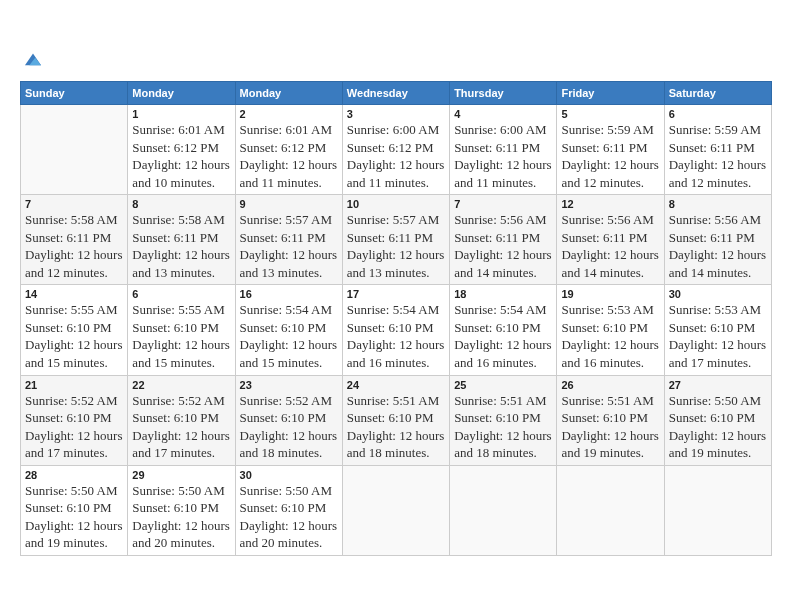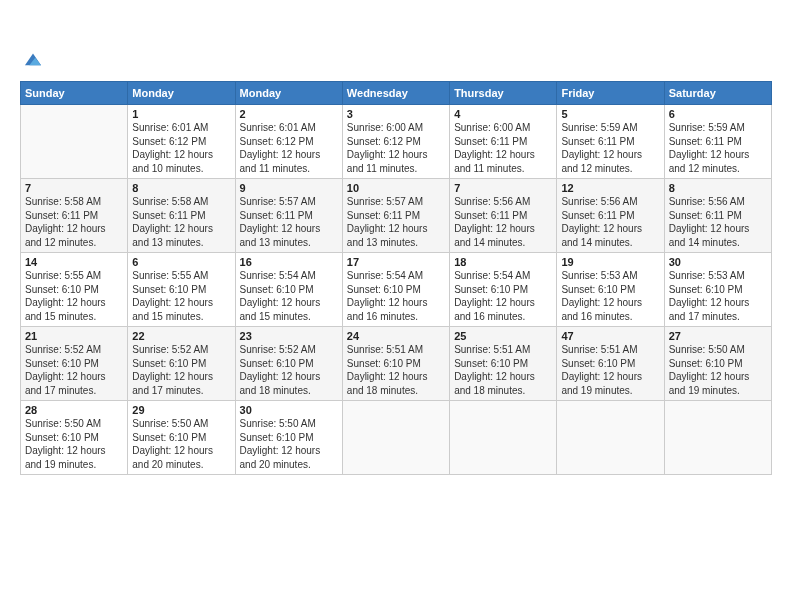--- a/index.html
+++ b/index.html
@@ -80,22 +80,23 @@
     }
     .day-num {
       font-size: 11px;
       font-weight: bold;
       color: #222;
       display: block;
       margin-bottom: 1px;
     }
     .day-info {
       color: #333;
-      font-size: 10px;
+      font-size: 13px;
       line-height: 1.35;
+      font-family: Liberation Serif, serif;
     }
     .empty-cell {
       background: #f9f9f9 !important;
     }
     .last-row td {
       height: 58px;
     }
   </style>
 </head>
 <body>
@@ -312,21 +313,21 @@
 and 18 minutes.</div>
           </td>
           <td>
             <span class="day-num">25</span>
             <div class="day-info" style="white-space: pre-line;">Sunrise: 5:51 AM
 Sunset: 6:10 PM
 Daylight: 12 hours
 and 18 minutes.</div>
           </td>
           <td>
-            <span class="day-num">47</span>
+            <span class="day-num">26</span>
             <div class="day-info" style="white-space: pre-line;">Sunrise: 5:51 AM
 Sunset: 6:10 PM
 Daylight: 12 hours
 and 19 minutes.</div>
           </td>
           <td>
             <span class="day-num">27</span>
             <div class="day-info" style="white-space: pre-line;">Sunrise: 5:50 AM
 Sunset: 6:10 PM
 Daylight: 12 hours

